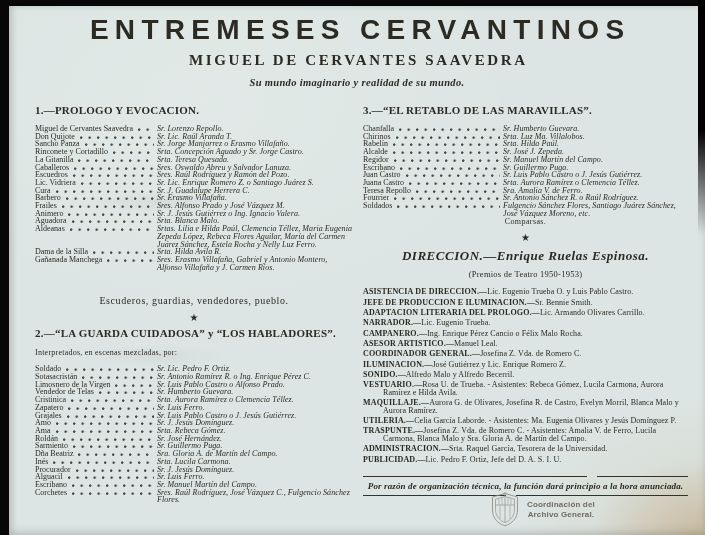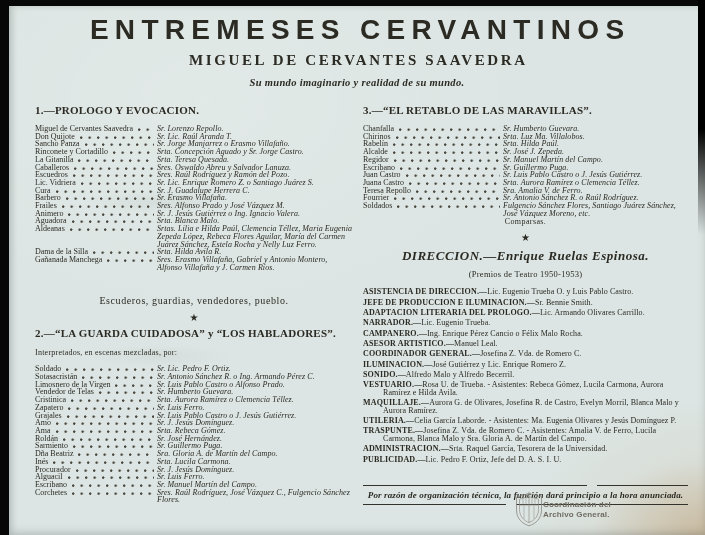--- a/index.html
+++ b/index.html
@@ -61,31 +61,31 @@
   .comparsas{text-align:center;font-size:8px;letter-spacing:.05em;margin-top:0}
   .direction-h{
     text-align:center;font-size:13px;line-height:15px;font-weight:bold;font-style:italic;
     letter-spacing:.04em;margin:4px 0 0;
   }
   .awards{text-align:center;font-size:8.5px;margin:6px 0 9px;letter-spacing:.03em}
   .credits{font-size:8px;line-height:7.7px}
   .credit{margin:0 0 2.6px;padding-left:20px;text-indent:-20px;letter-spacing:.01em}
   .credit-label{font-weight:bold;letter-spacing:.02em}
   
-  .footer{margin-top:22px}
+  .footer{margin-top:13px}
   .rule{display:flex;justify-content:space-between;height:2px}
   .rule i{display:block;height:0;border-top:1.2px solid #34332b}
   .rule-top i:first-child{width:69%}.rule-top i:last-child{width:28%}
   .rule-bot i:first-child{width:44%}.rule-bot i:last-child{width:53%}
   .notice{
     text-align:center;font-size:9px;line-height:11px;font-weight:bold;font-style:italic;
     letter-spacing:.015em;margin:3px 0;
   }
   .stamp{
-    position:absolute;left:506px;top:486px;display:flex;align-items:center;gap:0;
+    position:absolute;left:482px;top:486px;display:flex;align-items:center;gap:8px;text-align:center;
   }
   .stamp-text{
     font-family:"Liberation Sans","DejaVu Sans",sans-serif;
     font-size:8px;line-height:9.5px;font-weight:bold;color:#6f6c63;letter-spacing:.02em;
   }
   .seal{display:block;opacity:.8}
 </style>
 </head>
 <body>
 
@@ -247,21 +247,21 @@
               <span class="dots"></span>
             </span>
             <span class="names">Sr. Lic. Pedro F. Ortiz.</span>
           </div>
 
           <div class="cast-row">
             <span class="lead">
               <span class="role">Sotasacristán</span>
               <span class="dots"></span>
             </span>
-            <span class="names">Sr. Antonio Sánchez R. o Ing. Armando Pérez C.</span>
+            <span class="names">Sr. Antonio Ramírez R. o Ing. Enrique Pérez C.</span>
           </div>
 
           <div class="cast-row">
             <span class="lead">
               <span class="role">Limosnero de la Virgen</span>
               <span class="dots"></span>
             </span>
             <span class="names">Sr. Luis Pablo Castro o Alfonso Prado.</span>
           </div>
 

